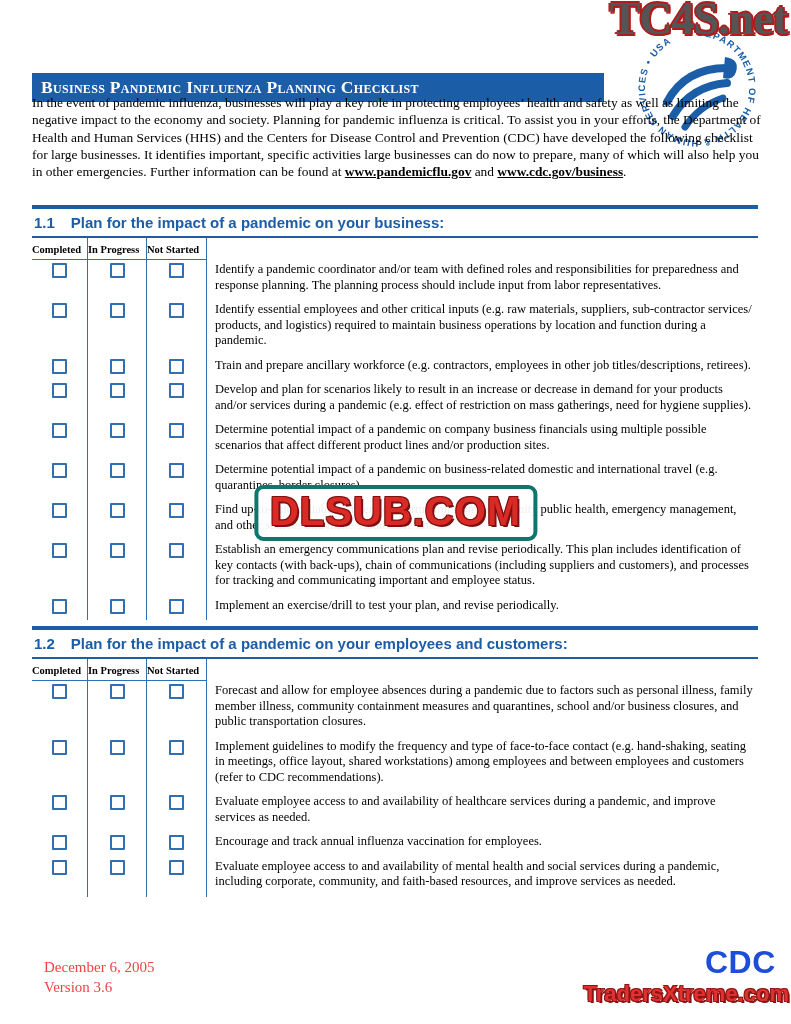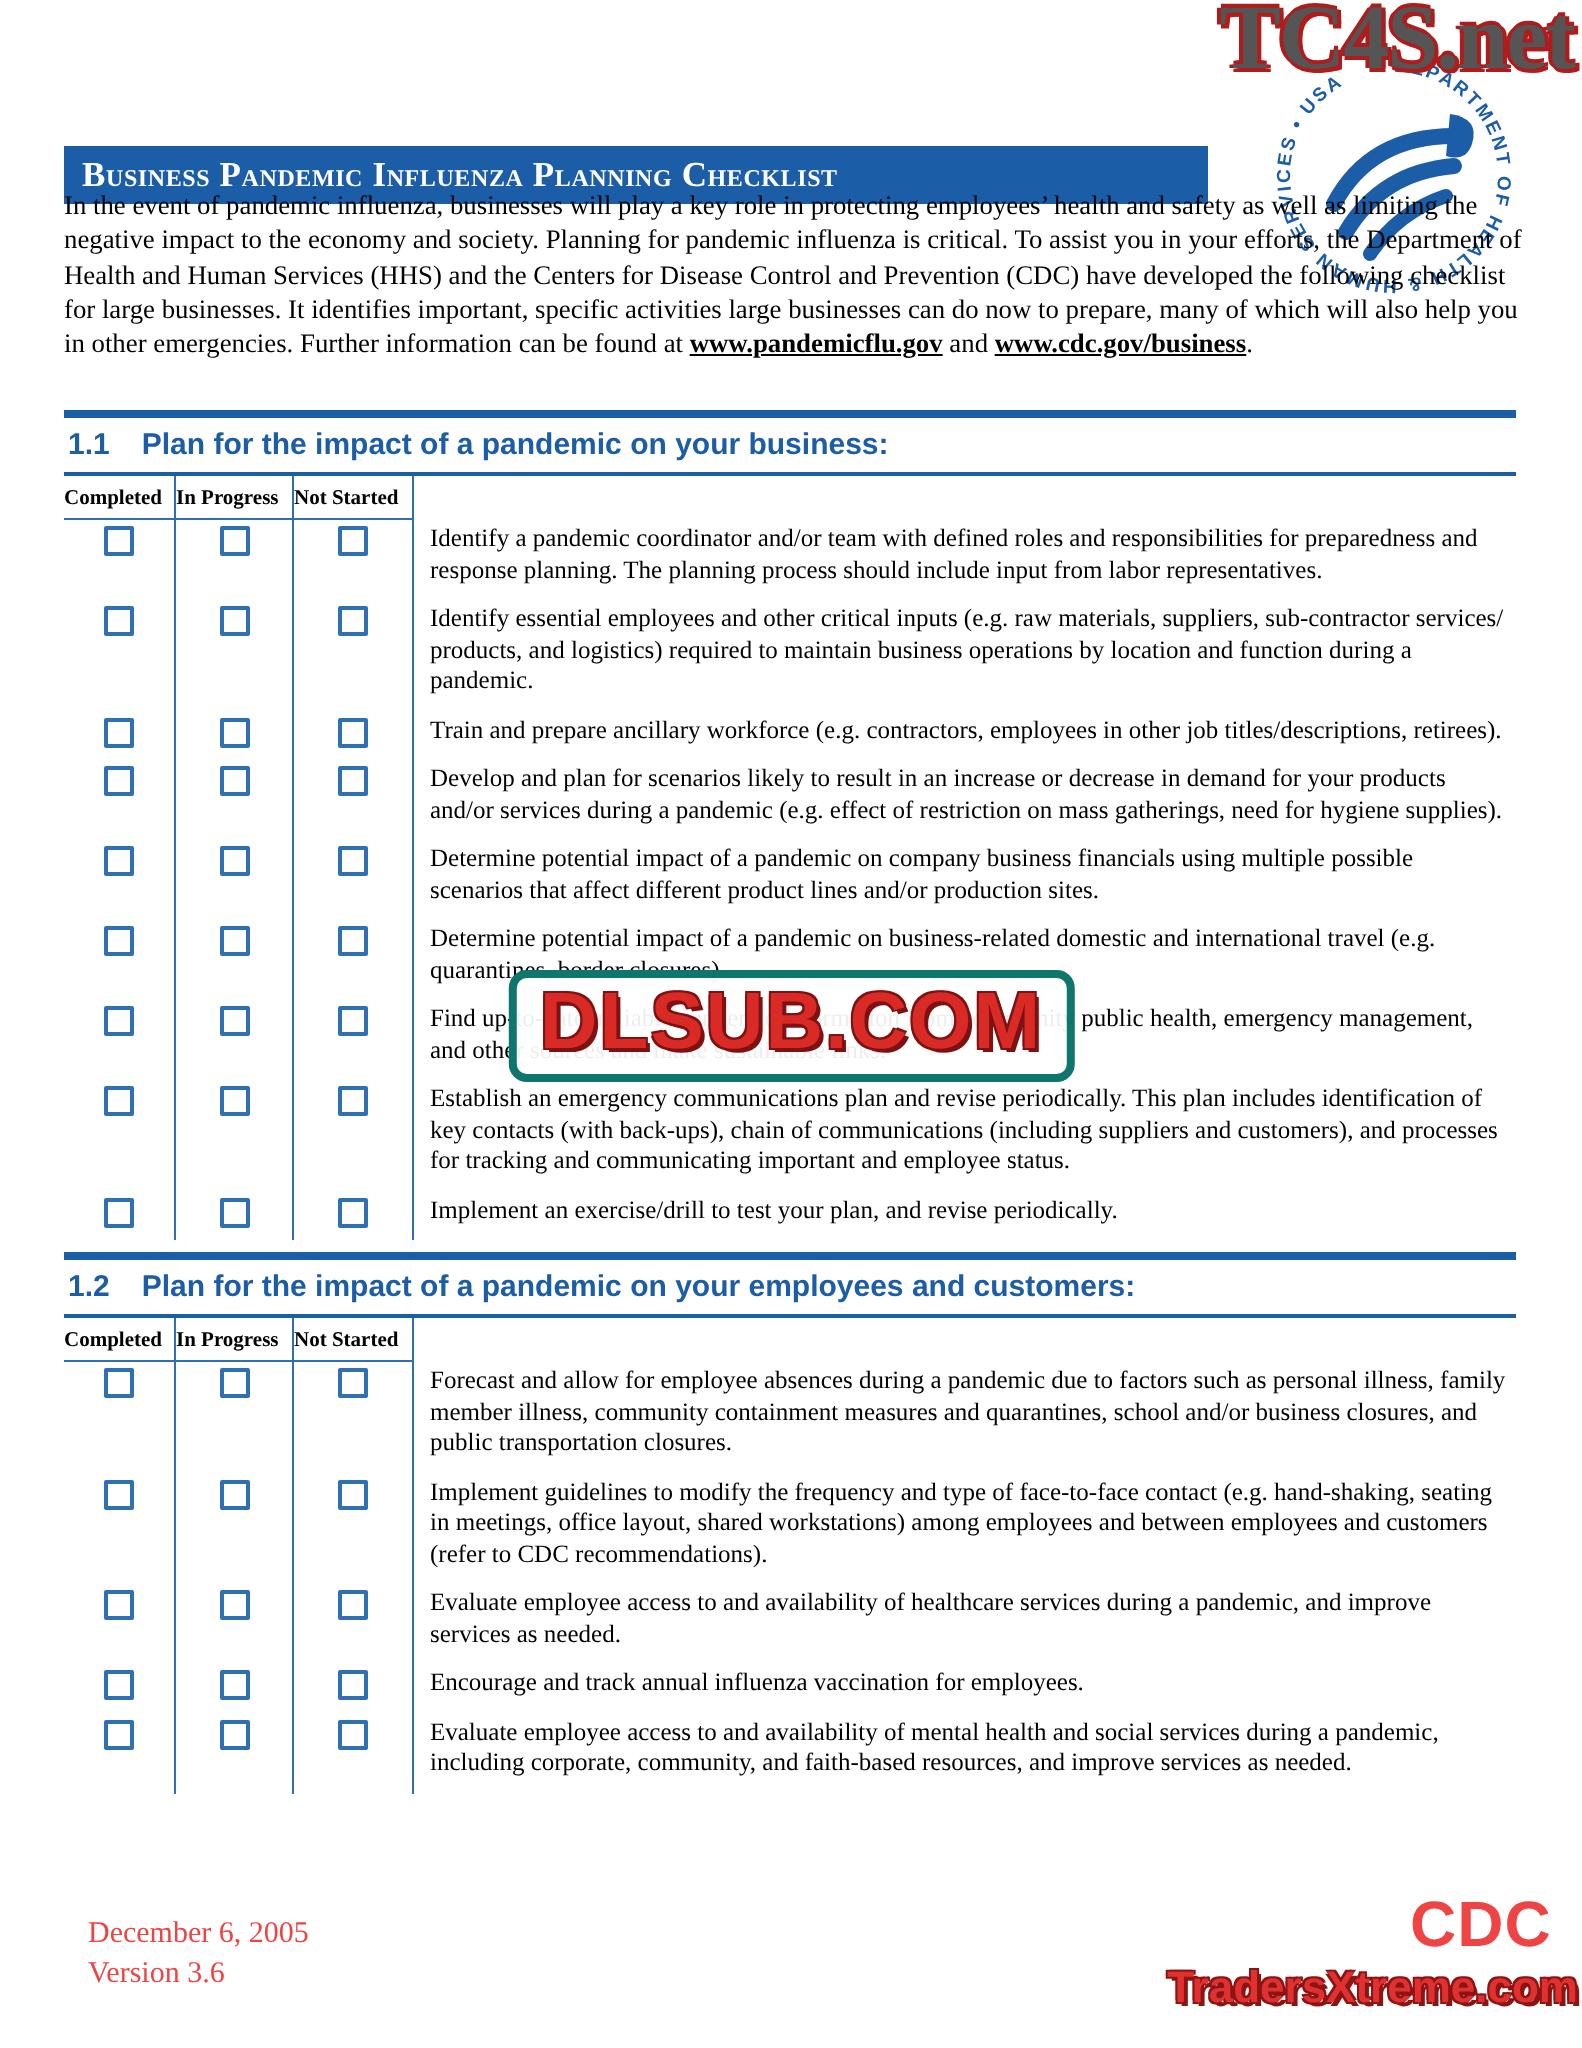--- a/index.html
+++ b/index.html
@@ -31,21 +31,21 @@
   .thead, .row { display:grid; grid-template-columns:56px 59px 60px 1fr; }
   .th { font-weight:bold; font-size:10.5px; text-align:left; padding:6px 0 4px;
     font-family:"Liberation Serif", serif; border-right:1.5px solid #2f6fb3; border-bottom:1.5px solid #2f6fb3; }
   .th-rest { border:none; }
   .cell { border-right:1.5px solid #2f6fb3; display:flex; justify-content:center; align-items:flex-start; padding-top:3px; }
   .cell-text { padding:2px 2px 7px 8px; font-size:12.5px; line-height:1.24; color:#000; }
   .checkbox { width:15px; height:15px; border:2px solid #2f6fb3; background:#fff; display:block; border-radius:1px; cursor:pointer; }
 
   
   .footer { position:absolute; left:44px; top:958px; font-size:15px; line-height:1.3; color:#ef4444; }
-  .cdc-logo { position:absolute; left:705px; top:944px; color:#ef4444;
+  .cdc-logo { position:absolute; left:705px; top:944px; color:#1d4ed8;
     font-family:"Liberation Sans", sans-serif; font-weight:bold; font-size:32px; letter-spacing:0.5px; z-index:2;text-align:center; }
 
   
   .wm-top { position:absolute; top:-8px; right:4px; z-index:6;
     font-family:"Liberation Serif", serif; font-weight:bold; font-size:46px; letter-spacing:-1px;
     color:#555; text-shadow:-2px 0 0 #b01c1c, 2px 0 0 #b01c1c, 0 -2px 0 #b01c1c, 0 2px 0 #b01c1c, 2px 2px 0 #b01c1c; }
   .wm-mid { position:absolute; top:485px; left:50%; transform:translateX(-50%); z-index:6;
     background:rgba(255,255,255,0.93); border:4px solid #0f766e; border-radius:9px; padding:0 12px 3px;
     font-family:"Liberation Sans", sans-serif; font-weight:bold; font-size:40px; letter-spacing:1px;
     color:#d92a25; text-shadow:2px 2px 0 #7e1111, -1px -1px 0 #7e1111, 1px -1px 0 #7e1111, -1px 1px 0 #7e1111; }

